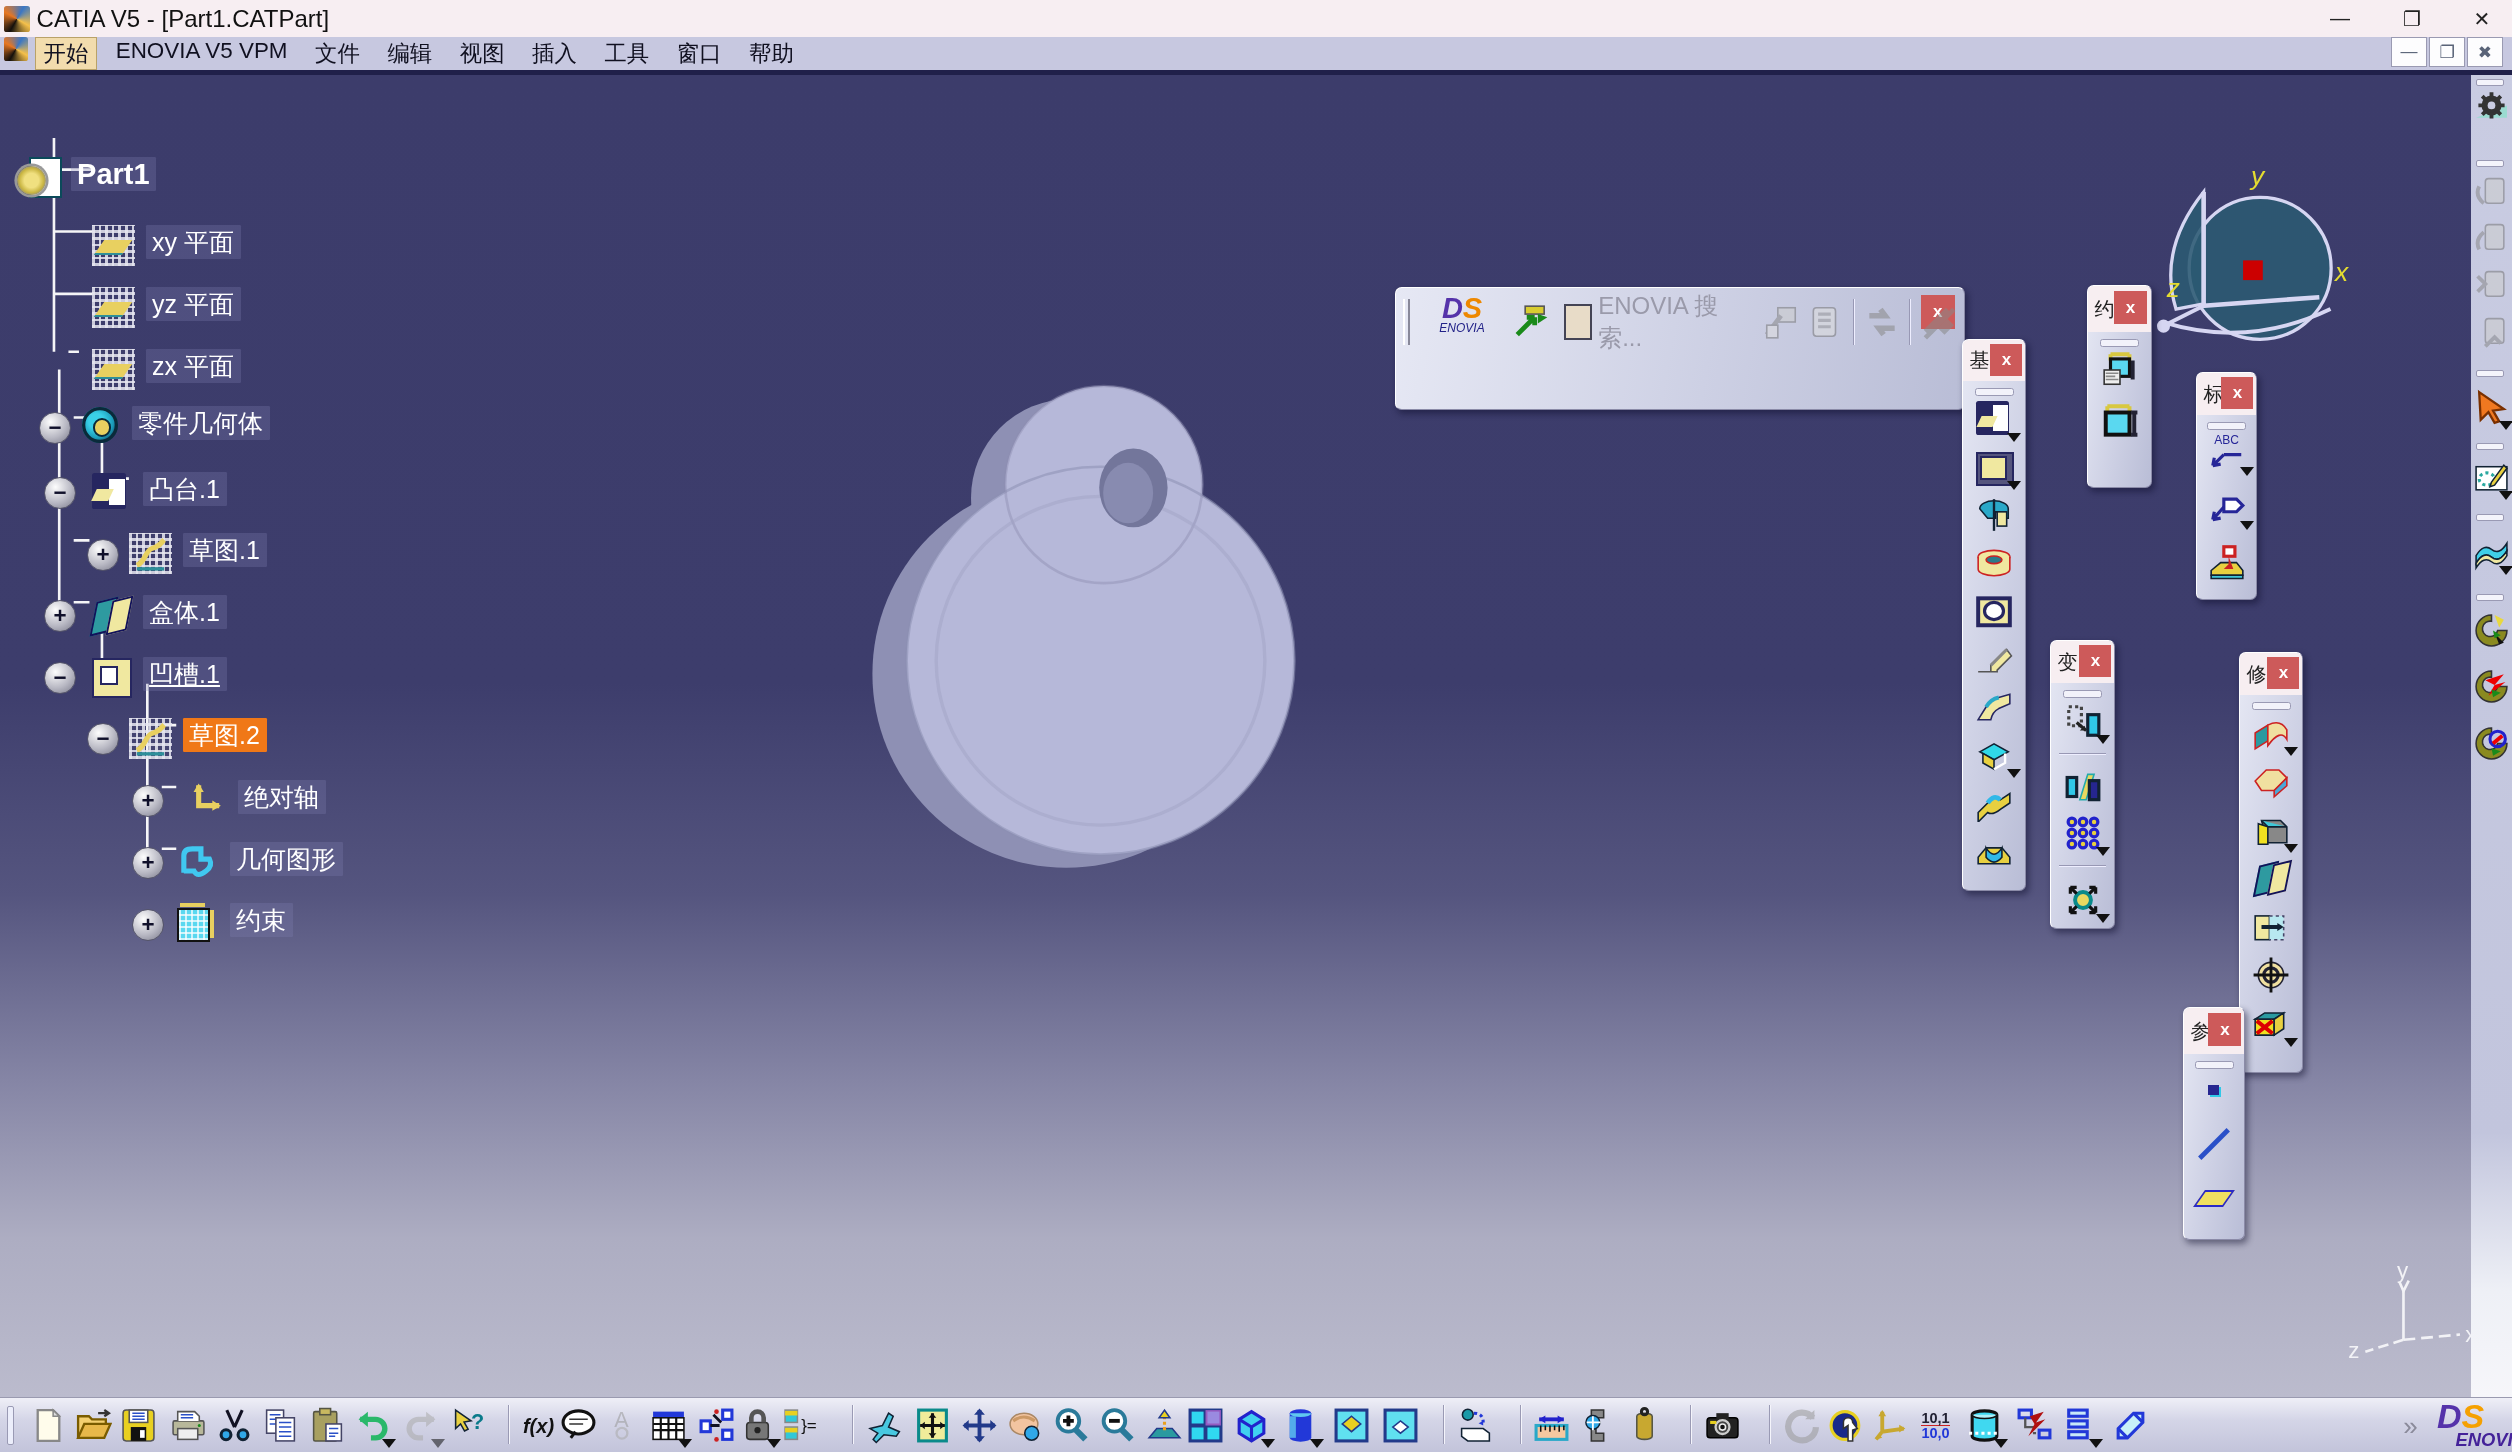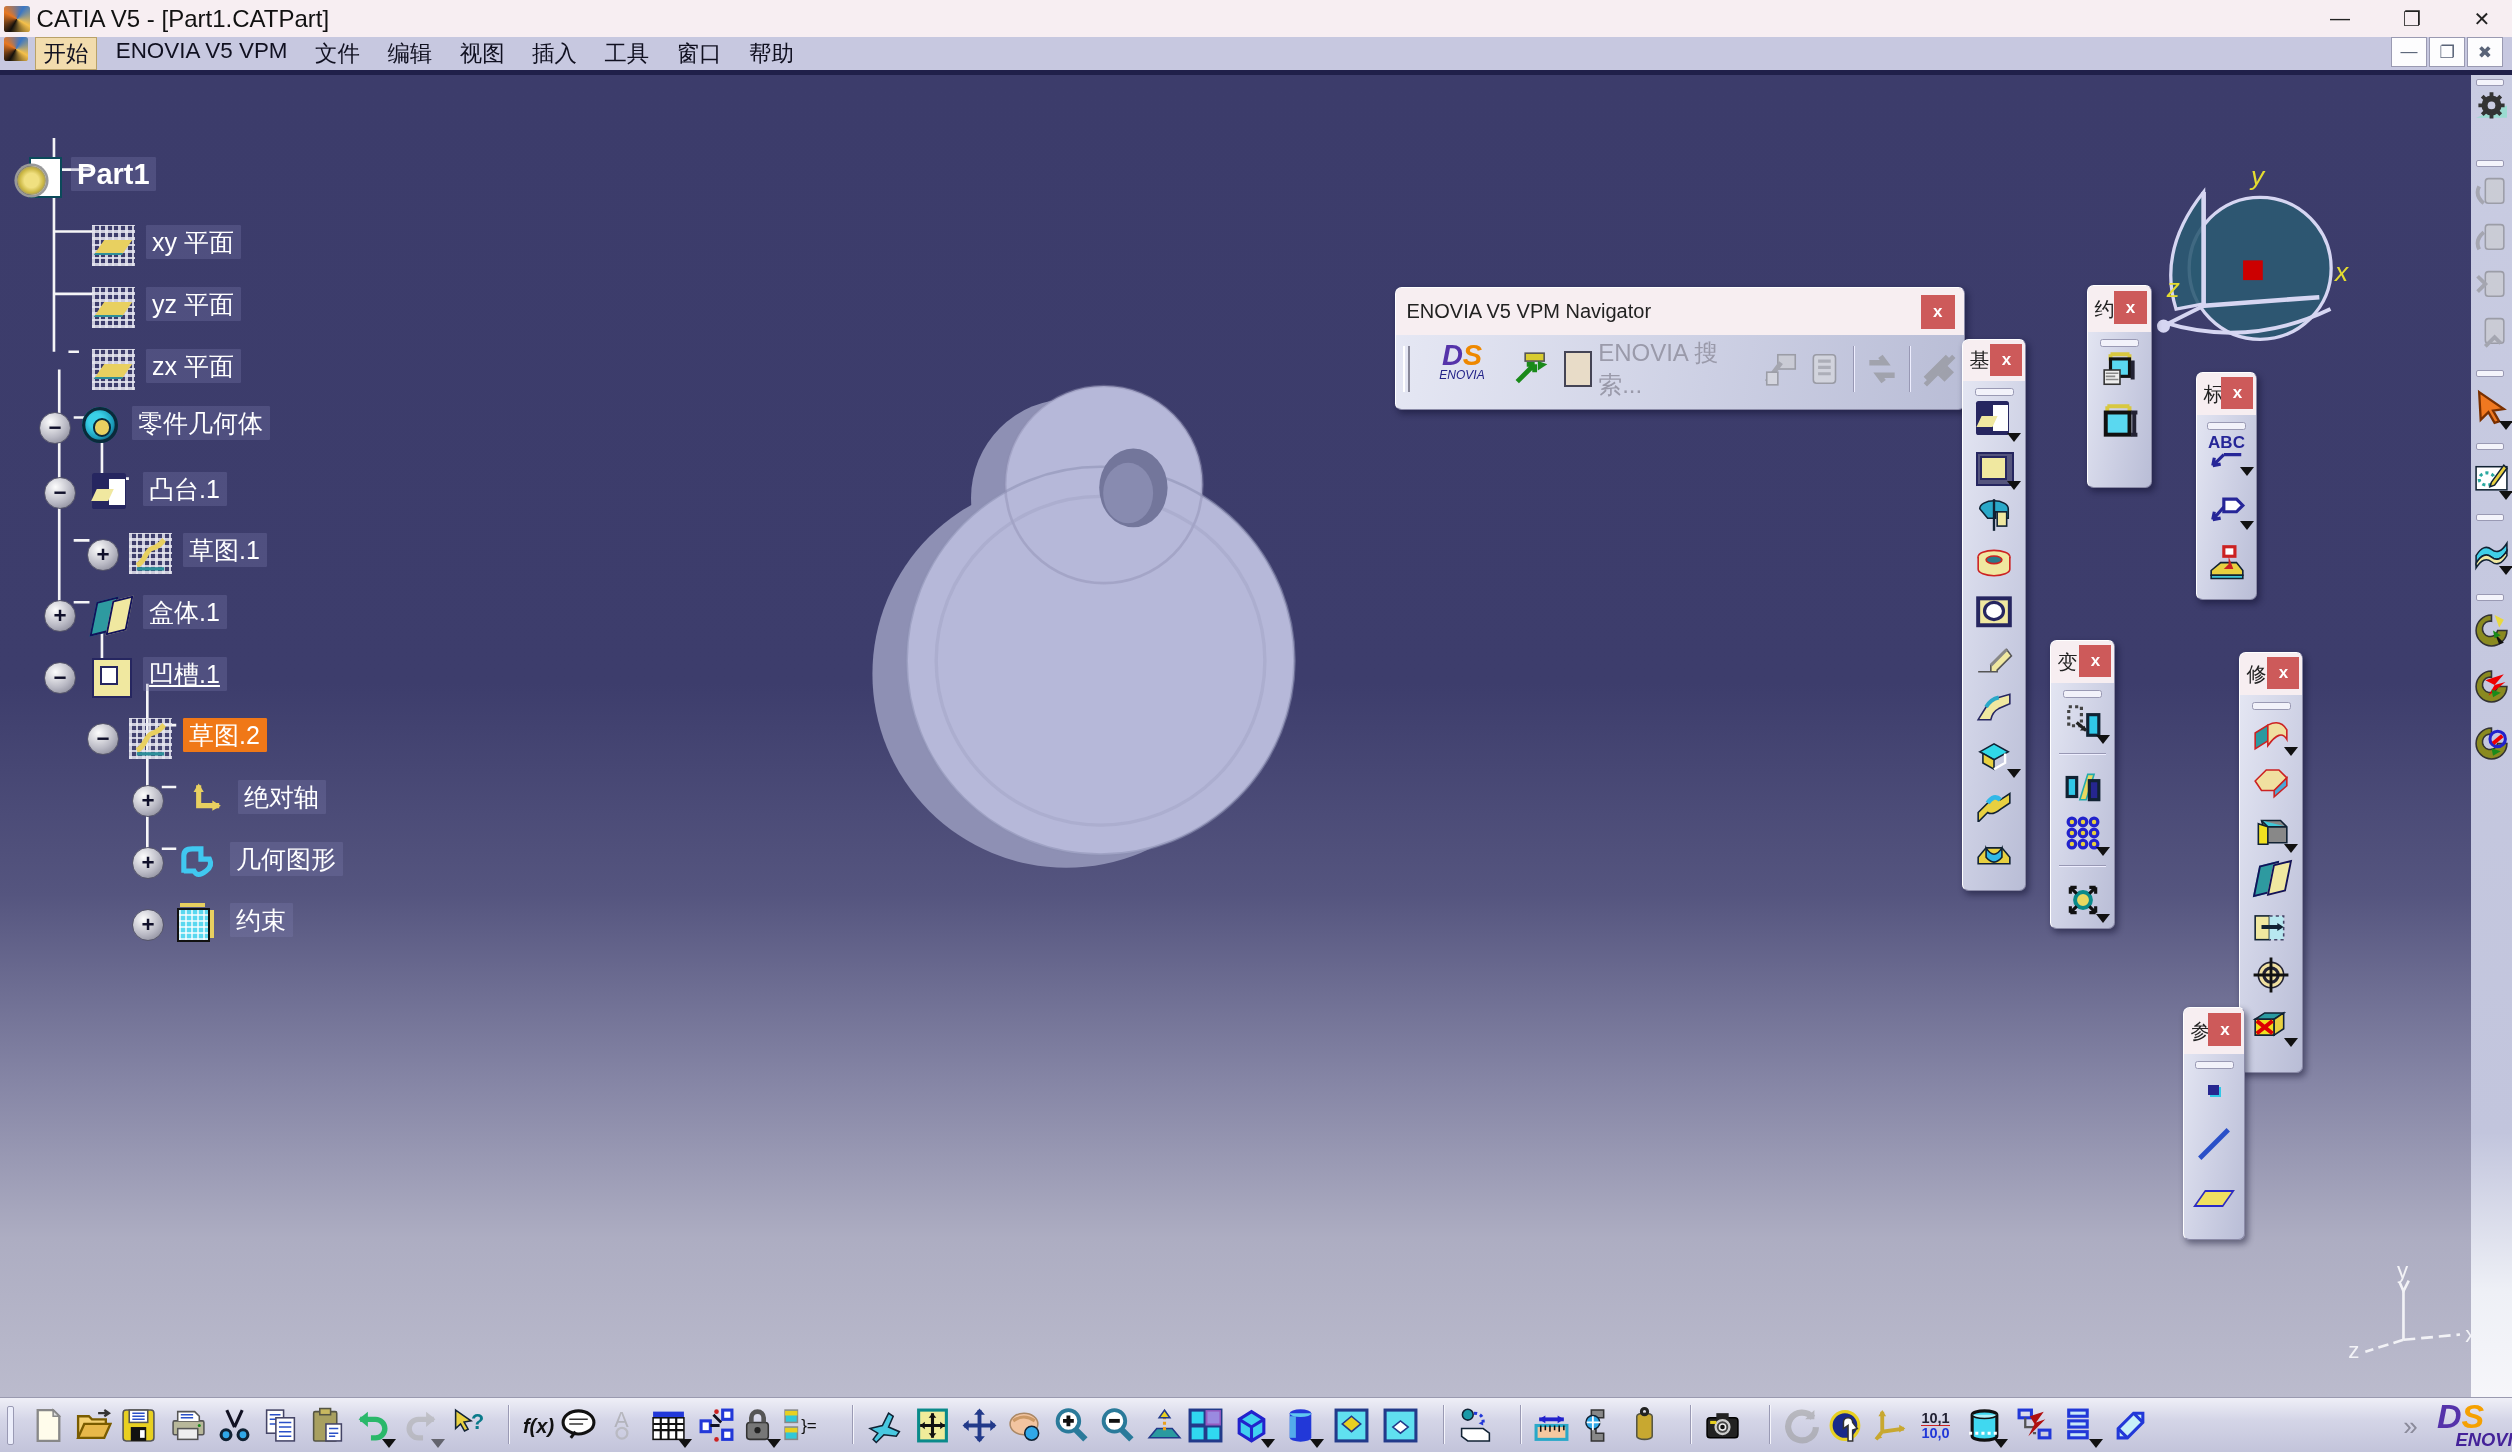--- a/index.html
+++ b/index.html
@@ -258,23 +258,20 @@
   <div class="trow" style="left:176px;top:828px">
     <span class="ticon">
       <span class="abs" style="left:1.3px;top:5.3px;width:29px;height:30px;background:#5ad8f0;border:2.6px solid #111;background-image:repeating-linear-gradient(0deg,rgba(255,255,255,.7) 0 2px,transparent 2px 6px),repeating-linear-gradient(90deg,rgba(255,255,255,.7) 0 2px,transparent 2px 6px)"></span>
       <span class="abs" style="left:34px;top:6.6px;width:4px;height:28px;background:#e8d060"></span>
       <span class="abs" style="left:4px;top:0;width:25px;height:4px;background:#e8d060"></span>
     </span>
     <span class="tlabel">约束</span>
   </div>
 
   <div class="tb" style="left:1395px;top:212px;width:568px;height:121px">
-    <div class="tbtitle" style="height:47px;padding-left:10.5px">
-      <span>ENOVIA V5 VPM Navigator</span>
-    </div>
     <span class="xbtn" style="right:9.2px;top:6.6px;width:34px;height:34px;position:absolute">x</span>
     <div style="display:flex;align-items:center;height:68px;padding:0 6.6px">
       <span style="width:4px;height:46px;border-left:2px solid #fff;border-right:2px solid #889;margin-right:9.2px"></span>
       <span class="icn" style="width:85px;height:55px;text-align:center">
         <span style="font-size:29px;font-weight:bold;font-style:italic;color:#5533aa;line-height:.9">D<span style="color:#ee8800">S</span></span><br>
         <span style="font-size:12px;font-weight:normal;font-style:italic;color:#222288">ENOVIA</span>
       </span>
       <span class="icn" style="width:53px">
         <svg class="mini" viewBox="0 0 24 24">
             <rect x="8" y="2" width="12" height="5" fill="#d8cc30" stroke="#555"></rect>
@@ -413,21 +410,21 @@
   </div>
 
   <div class="tb" style="left:2196px;top:297px;width:59px;height:226px">
     <div class="tbtitle" style="height:42px;padding-left:6.6px">
         <span>标</span>
       </div>
     <span class="xbtn" style="right:2.6px;top:4px;width:32px;height:32px">x</span>
     <div class="handle"></div>
     <div class="vicons" style="gap:16px">
       <span class="icn">
-          <span class="glyph" style="font-size:17px;font-weight:bold;color:#262698;align-items:flex-start">ABC</span>
+          <span class="glyph" style="font-size:12px;font-weight:normal;color:#262698;align-items:flex-start">ABC</span>
           <svg class="abs mini" style="left:0;top:0" viewBox="0 0 24 24">
             <path d="M3 20 L10 13 M3 20 l5 -1 M3 20 l1 -5 M10 13 h11" stroke="#262698" stroke-width="2" fill="none"></path>
           </svg>
           <span class="dd"></span>
         </span>
       <span class="icn">
           <svg class="mini" viewBox="0 0 24 24">
             <path d="M3 20 L10 12 M3 20 l5 -1 M3 20 l1 -5" stroke="#262698" stroke-width="2" fill="none"></path>
             <path d="M10 7 h8 l4 4 -4 4 h-8 z" fill="#fff" stroke="#262698" stroke-width="2"></path>
           </svg>

